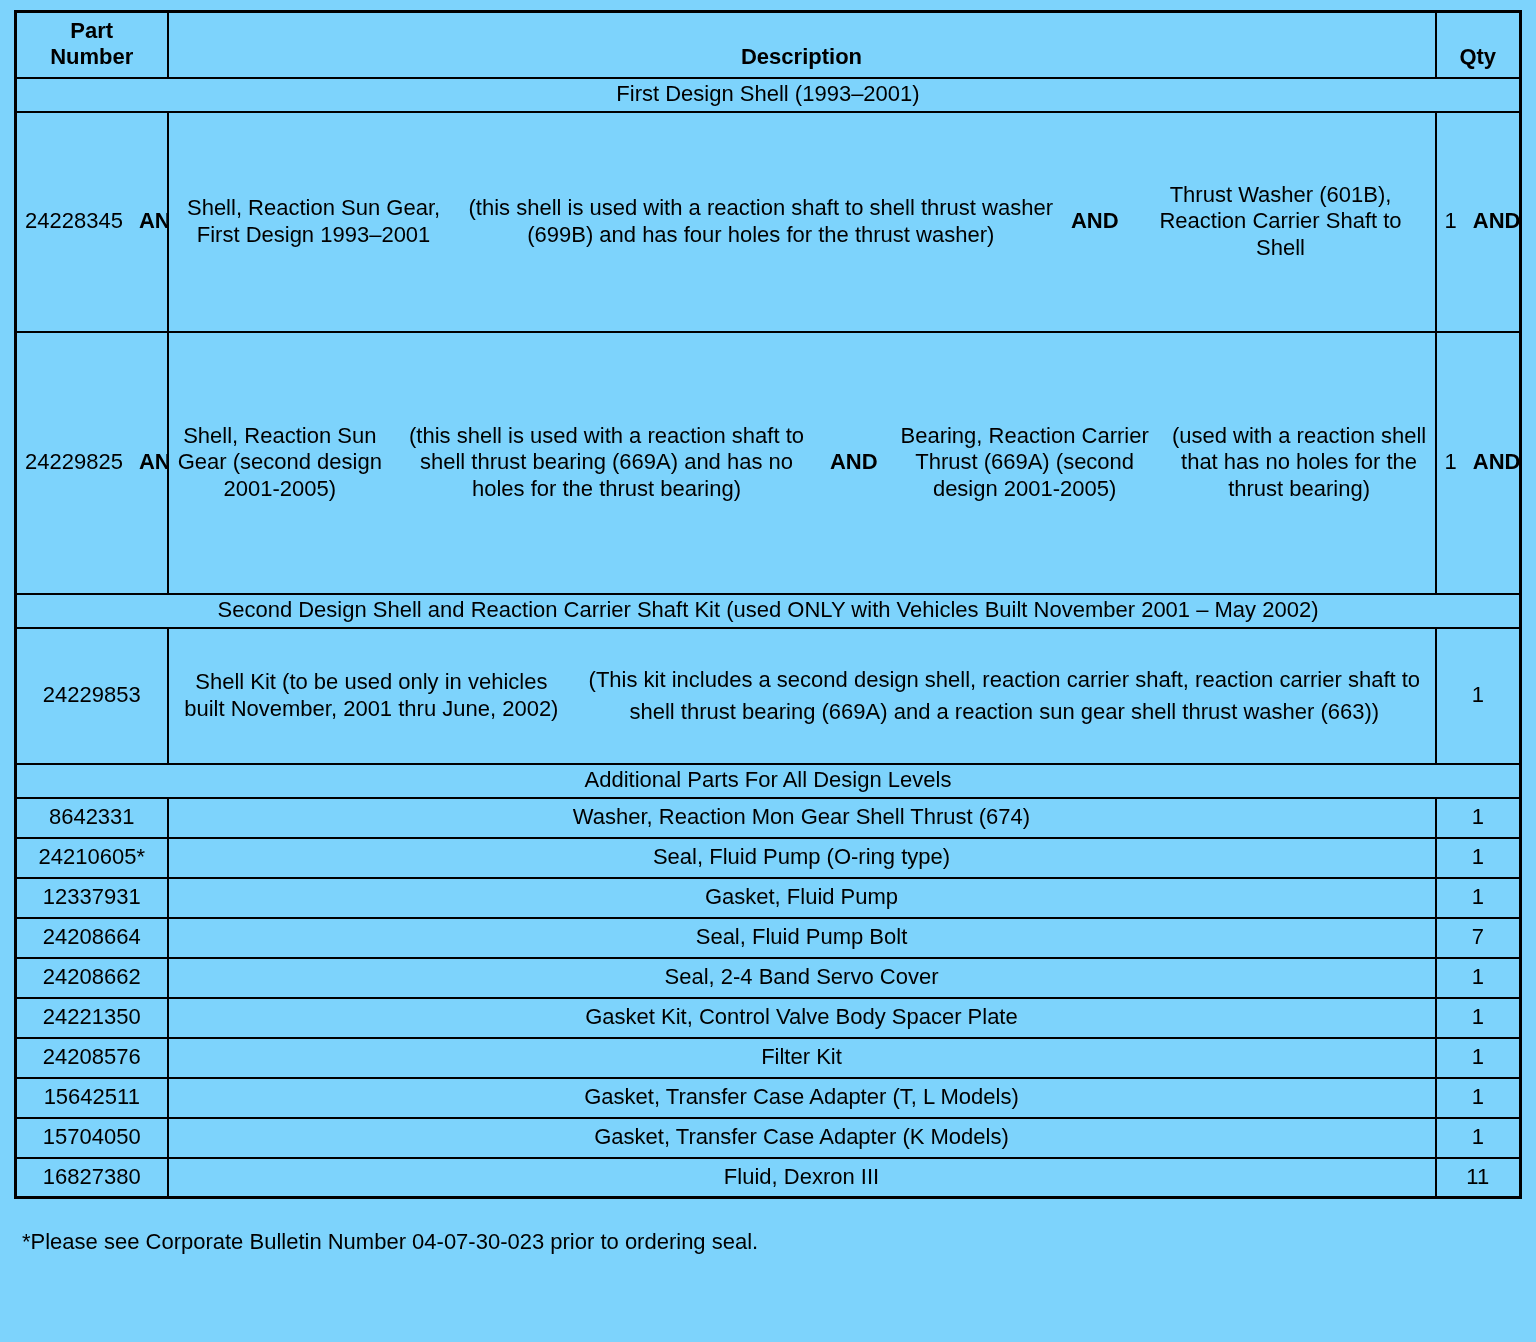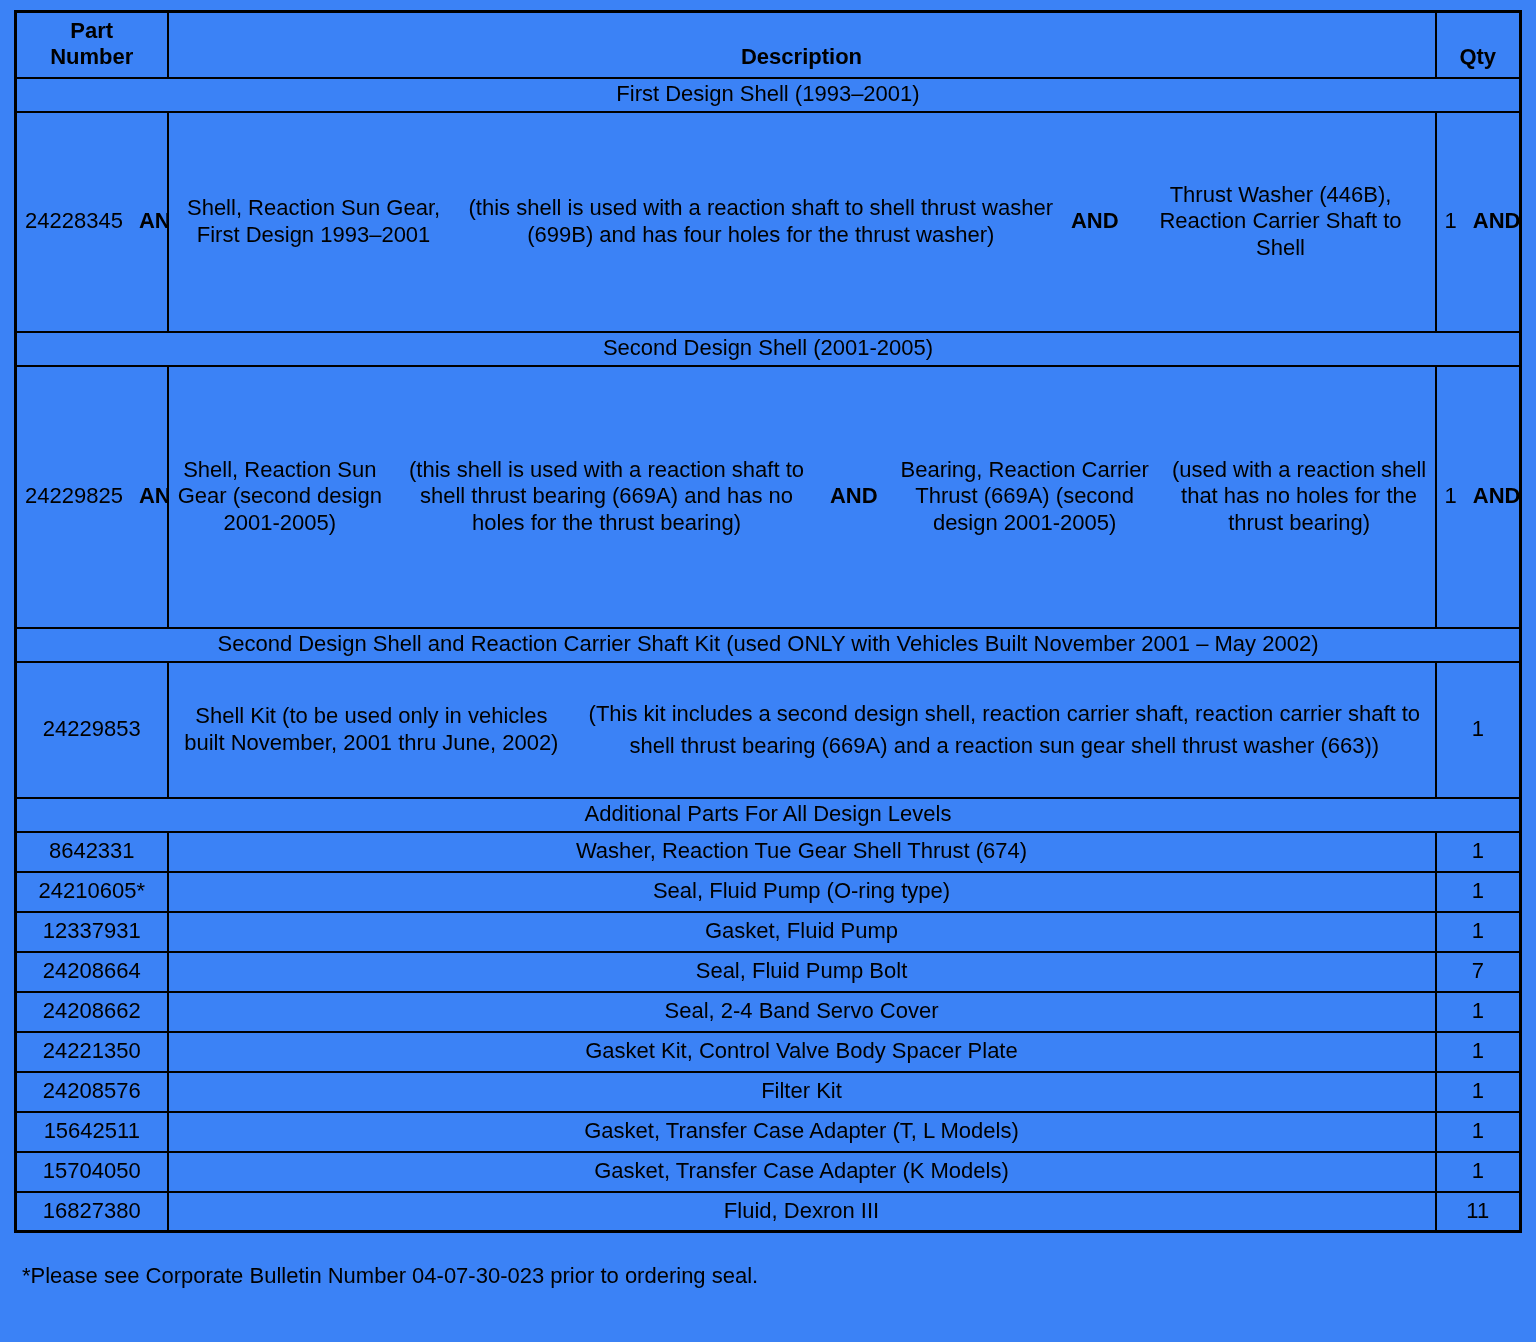--- a/index.html
+++ b/index.html
@@ -7,21 +7,21 @@
     padding: 0;
     background: #ffffff;
     color: #000000;
     font-family: "Liberation Sans", sans-serif;
   }
   .page {
     width: 1536px;
     height: 1342px;
     box-sizing: border-box;
     padding: 10px 14px 0 14px;
-    background: #3b82f6;
+    background: #7dd3fc;
   }
   table.parts-table {
     border-collapse: collapse;
     table-layout: fixed;
     width: 1508px;
     font-size: 22px;
     line-height: 1.2;
   }
   table.parts-table, th, td {
     border: 2px solid #000000;
@@ -112,35 +112,32 @@
           <div>24228345</div>
           <div class="and">AND</div>
           <div>8642202</div>
         </div>
       </td>
       <td>
         <div class="stack h1">
           <div>Shell, Reaction Sun Gear, First Design 1993–2001</div>
           <div>(this shell is used with a reaction shaft to shell thrust washer (699B) and has four holes for the thrust washer)</div>
           <div class="and">AND</div>
-          <div>Thrust Washer (446B), Reaction Carrier Shaft to Shell</div>
+          <div>Thrust Washer (601B), Reaction Carrier Shaft to Shell</div>
         </div>
       </td>
       <td>
         <div class="stack h1">
           <div>1</div>
           <div class="and">AND</div>
           <div>1</div>
         </div>
       </td>
     </tr>
 
-    <tr class="section-row">
-      <td colspan="3">Second Design Shell (2001-2005)</td>
-    </tr>
     <tr class="row-tall">
       <td>
         <div class="stack h2">
           <div>24229825</div>
           <div class="and">AND</div>
           <div>24217328</div>
         </div>
       </td>
       <td>
         <div class="stack h2">
@@ -181,21 +178,21 @@
         </div>
       </td>
     </tr>
 
     <tr class="section-row">
       <td colspan="3">Additional Parts For All Design Levels</td>
     </tr>
 
     <tr class="simple-row">
       <td>8642331</td>
-      <td>Washer, Reaction Tue Gear Shell Thrust (674)</td>
+      <td>Washer, Reaction Mon Gear Shell Thrust (674)</td>
       <td>1</td>
     </tr>
     <tr class="simple-row">
       <td>24210605*</td>
       <td>Seal, Fluid Pump (O-ring type)</td>
       <td>1</td>
     </tr>
     <tr class="simple-row">
       <td>12337931</td>
       <td>Gasket, Fluid Pump</td>

